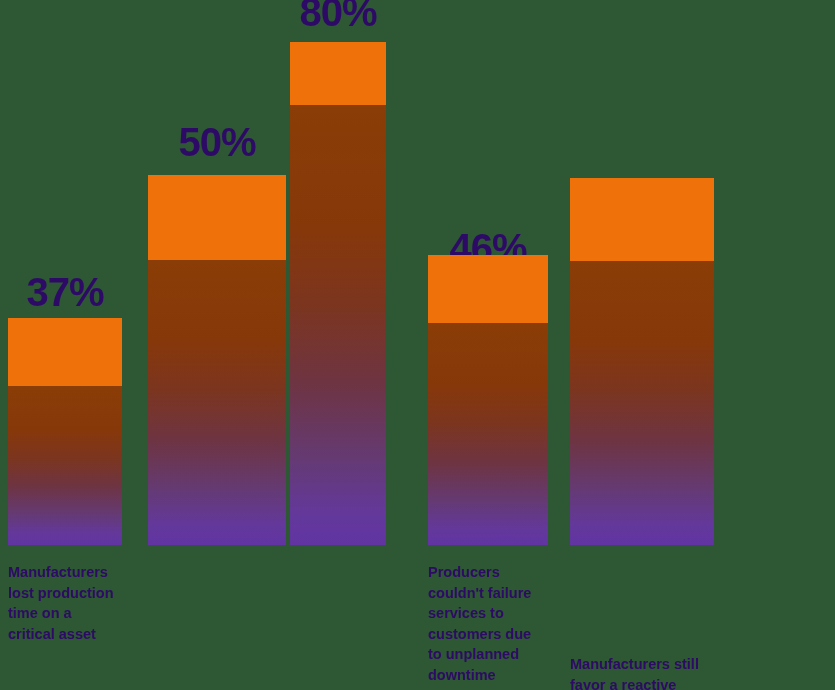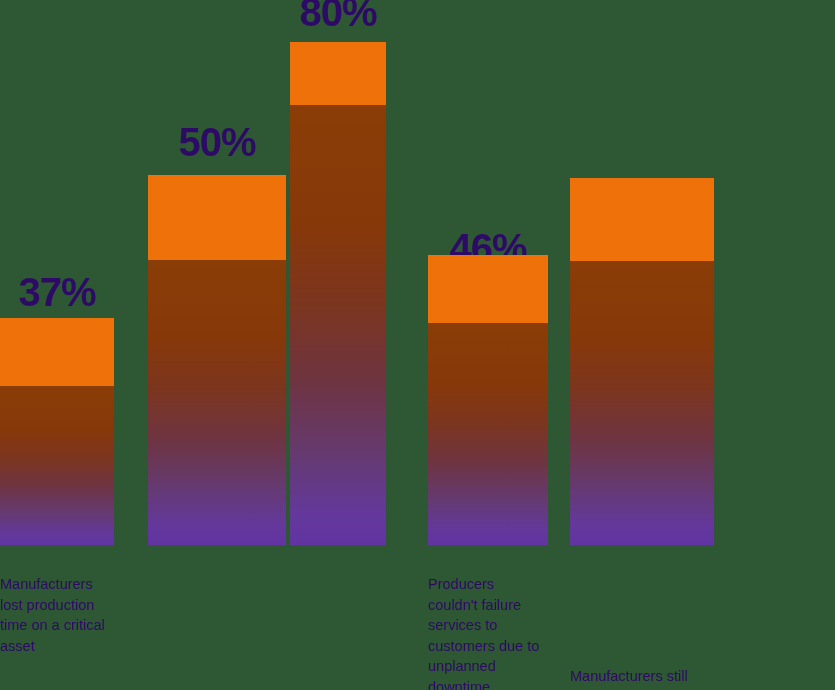--- a/index.html
+++ b/index.html
@@ -77,33 +77,32 @@
   }
 
   
   .bar-caption {
     position: absolute;
     left: 0;
     top: 562px;
     width: 100%;
     color: #2d0a66;
     font-size: 14.5px;
-    font-weight: normal;
+    font-weight: bold;
     line-height: 1.42;
     text-align: left;
     box-sizing: border-box;
     padding-right: 6px;
-    margin-top: 12px;
   }
 </style>
 </head>
 <body>
 
 <div id="chart-root">
-    <div class="bar-group" style="left: 0; width: 114px; height: 690px;">
+    <div class="bar-group" style="left: 8px; width: 114px; height: 690px;">
       <div class="bar-value" style="top: 272px;">37%</div>
       <div class="bar" style="height: 227px;">
         <div class="bar-body" style="height: 159px;"></div>
         <div class="bar-cap" style="height: 68px;"></div>
       </div>
       <div class="bar-caption">Manufacturers lost production time on a critical asset</div>
     </div>
     <div class="bar-group" style="left: 148px; width: 110px; height: 690px; padding-left: 28px;">
       <div class="bar-value" style="top: 122px;">50%</div>
       <div class="bar" style="height: 370px;">

